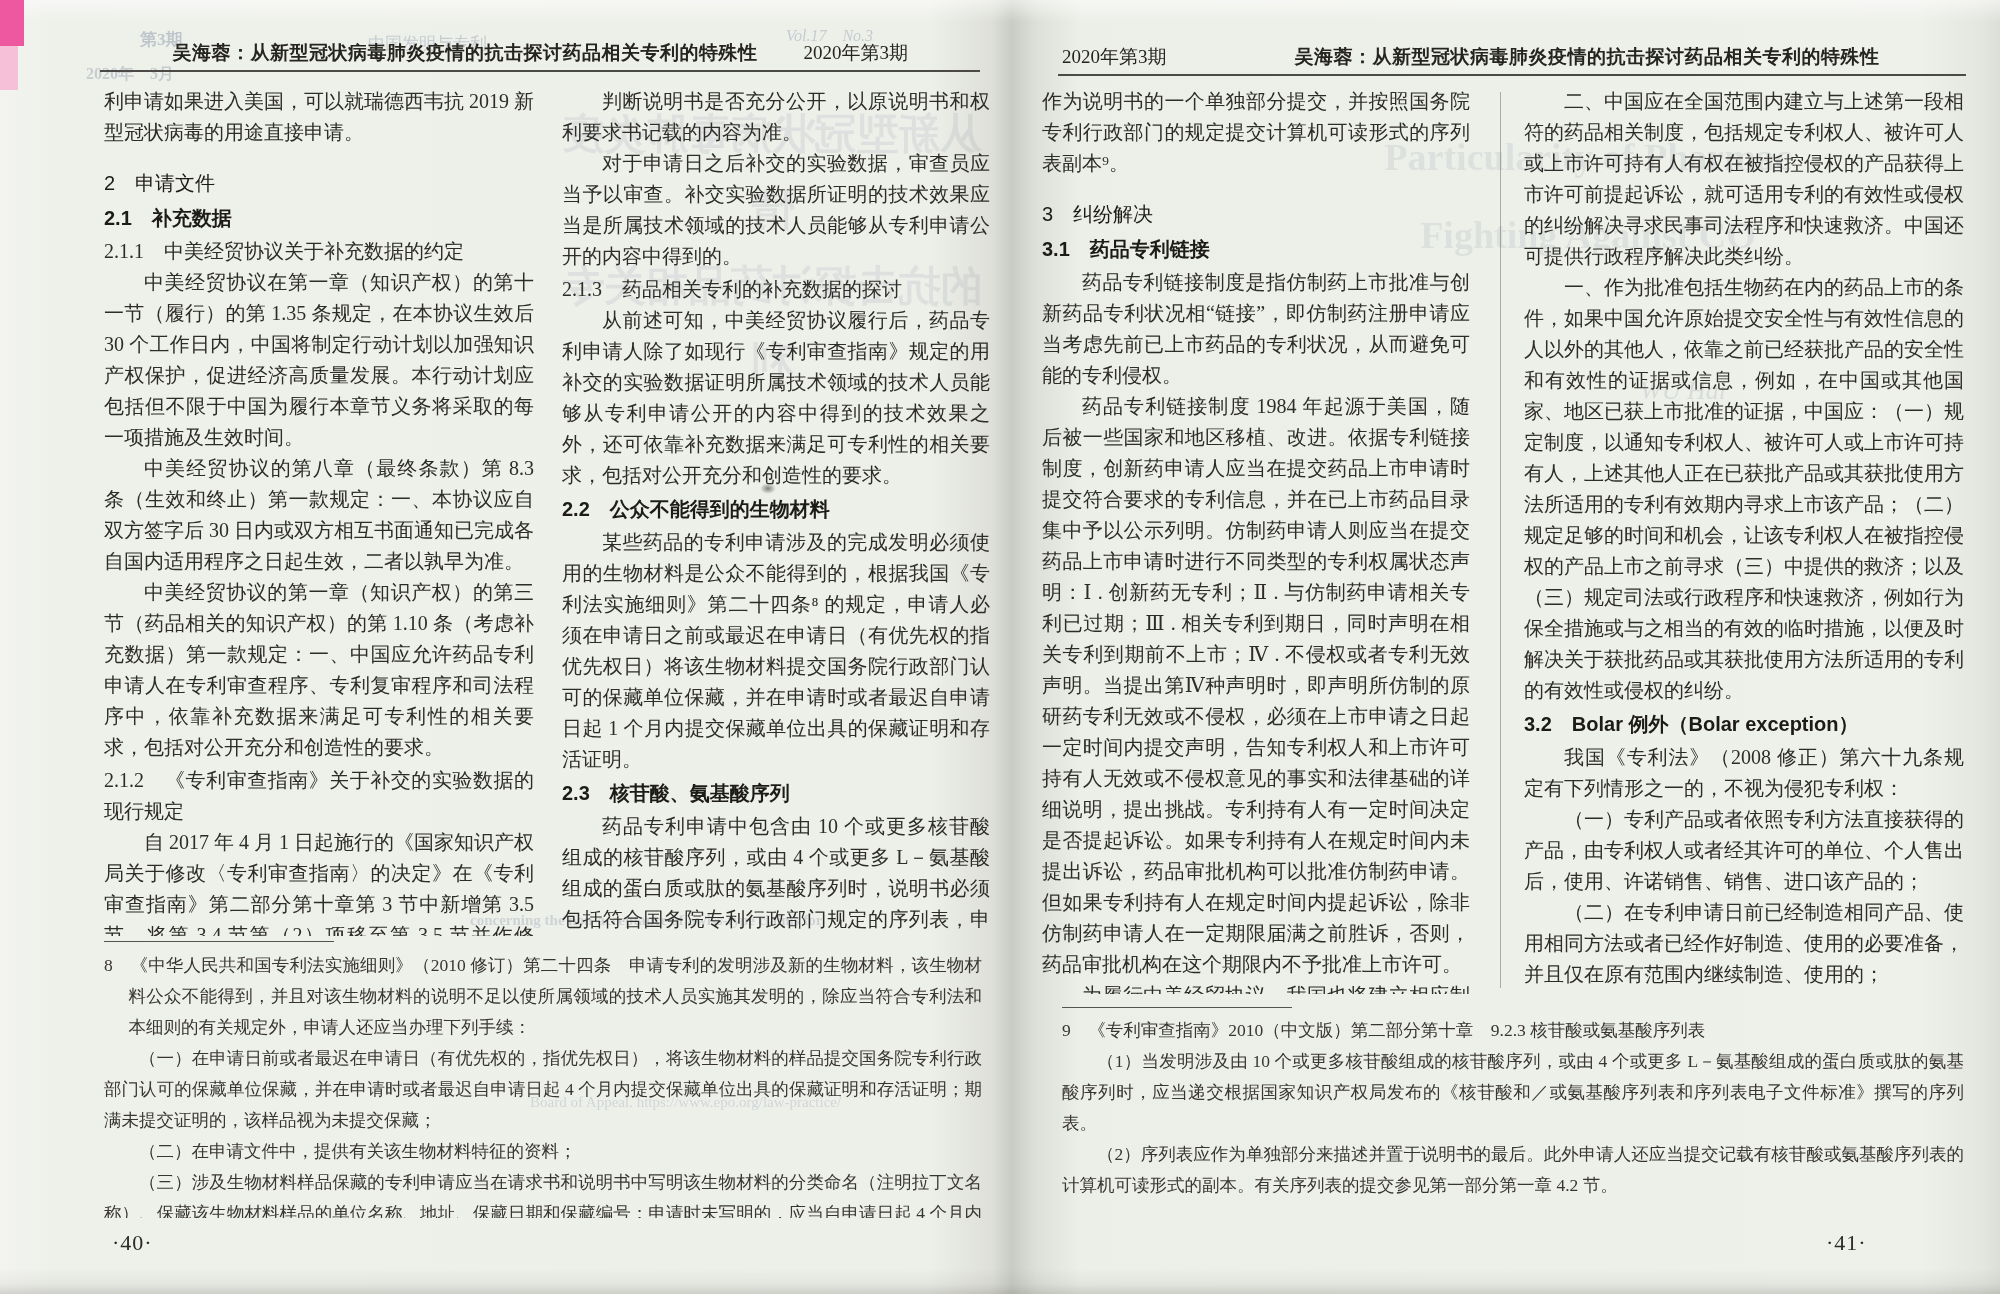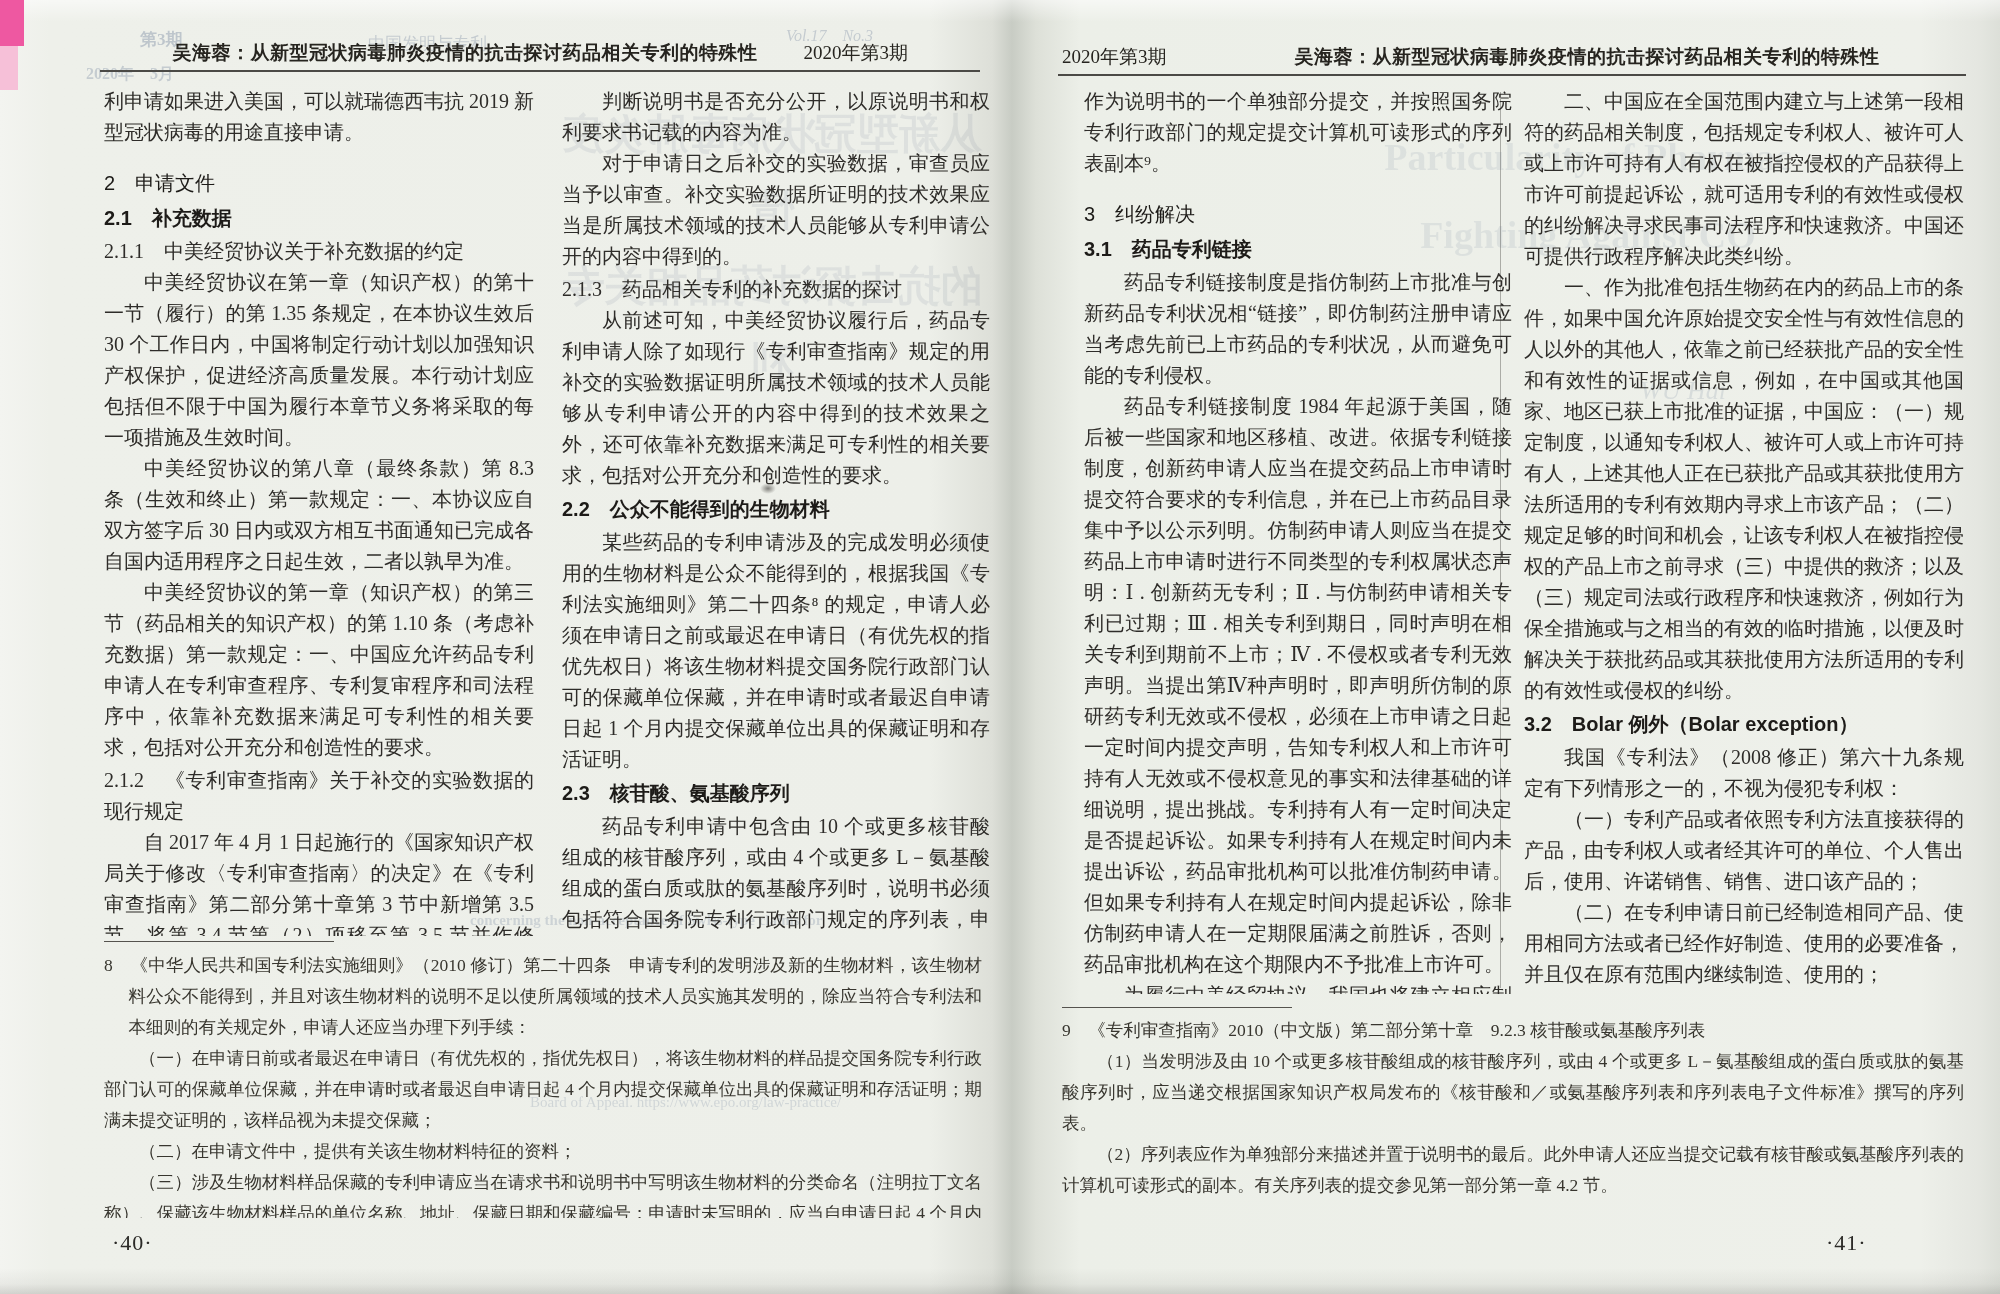--- a/index.html
+++ b/index.html
@@ -25,21 +25,21 @@
   .hdr .issue{position:absolute;font-weight:500;}
   #hdr-left .issue{right:72px;}
   #hdr-right .issue{left:4px;}
   .rule{position:absolute;height:2px;background:#4b4a46;}
   #rule-left{left:100px;top:70px;width:880px;}
   #rule-right{left:1058px;top:74px;width:908px;}
   
   .col{position:absolute;top:86px;text-align:justify;font-size:20px;line-height:31px;overflow:hidden;}
   #l-col1{left:104px;width:430px;height:850px;}
   #l-col2{left:562px;width:428px;height:850px;}
-  #r-col1{left:1084px;width:428px;height:908px;}
+  #r-col1{left:1042px;width:428px;height:908px;}
   #r-col2{left:1524px;width:440px;height:908px;}
   .blk{margin:0;}
   .t-p{text-indent:2em;}
   .t-pc{text-indent:0;}
   .t-h1{font-family:"Liberation Sans","DejaVu Sans",sans-serif;font-weight:400;font-size:20px;margin-top:20px;margin-bottom:4px;color:#1d1b18;}
   .t-h2{font-family:"Liberation Sans","DejaVu Sans",sans-serif;font-weight:700;font-size:20px;margin-top:3px;margin-bottom:2px;color:#1d1b18;}
   .t-h3{font-size:20px;margin-top:2px;}
   
   .fnrule{position:absolute;width:230px;height:1px;background:#55534e;}
   #fnrule-l{left:104px;top:941px;}

